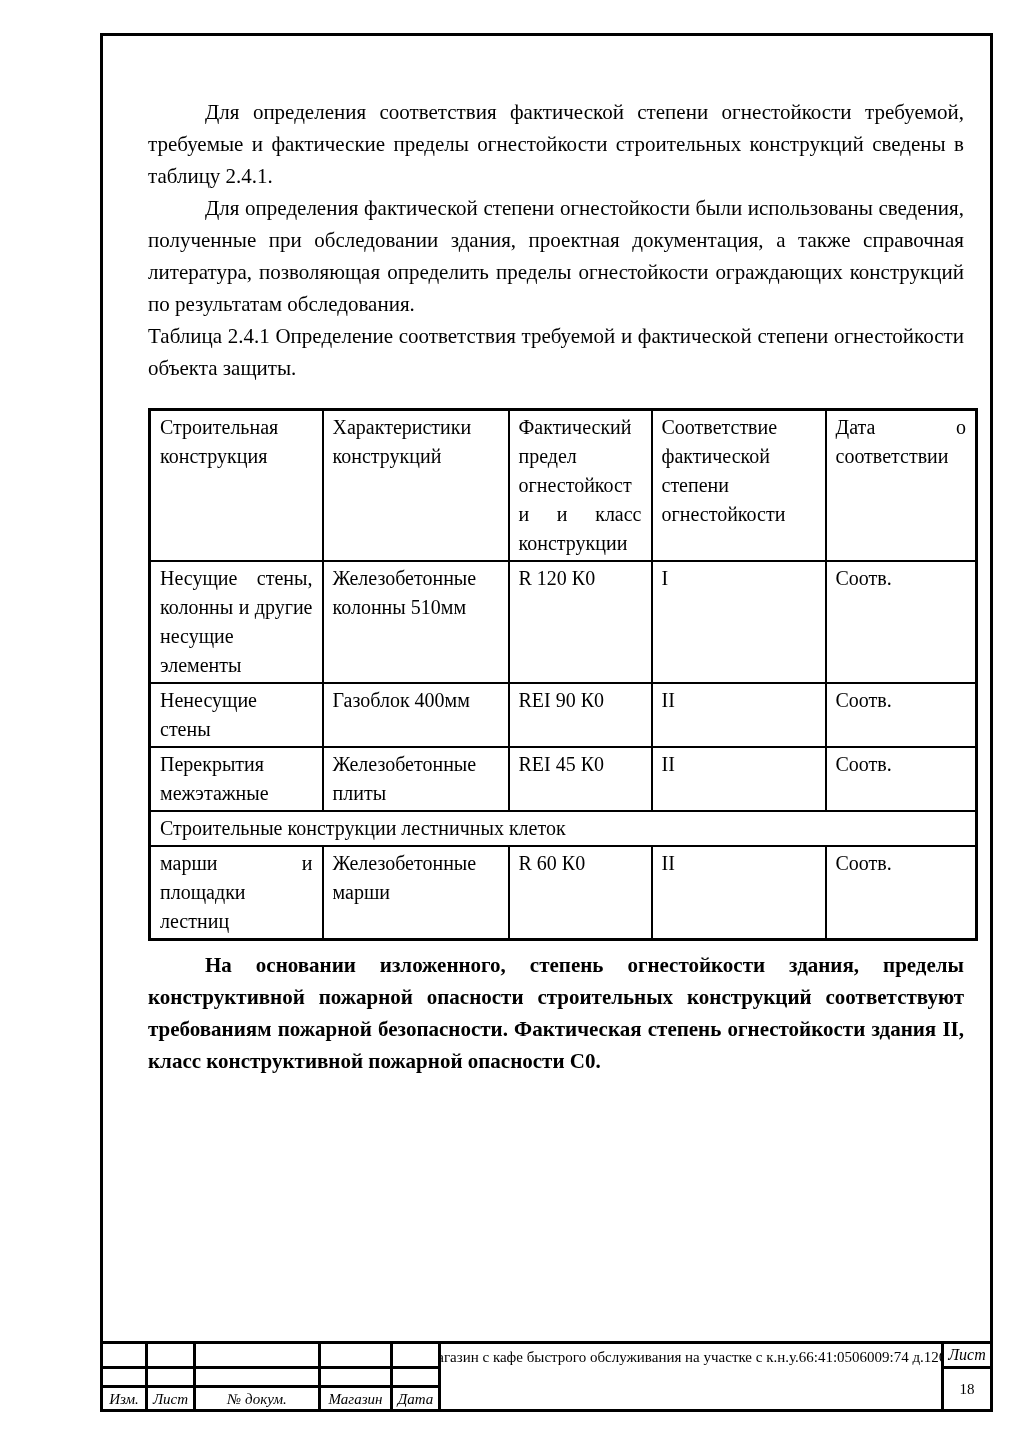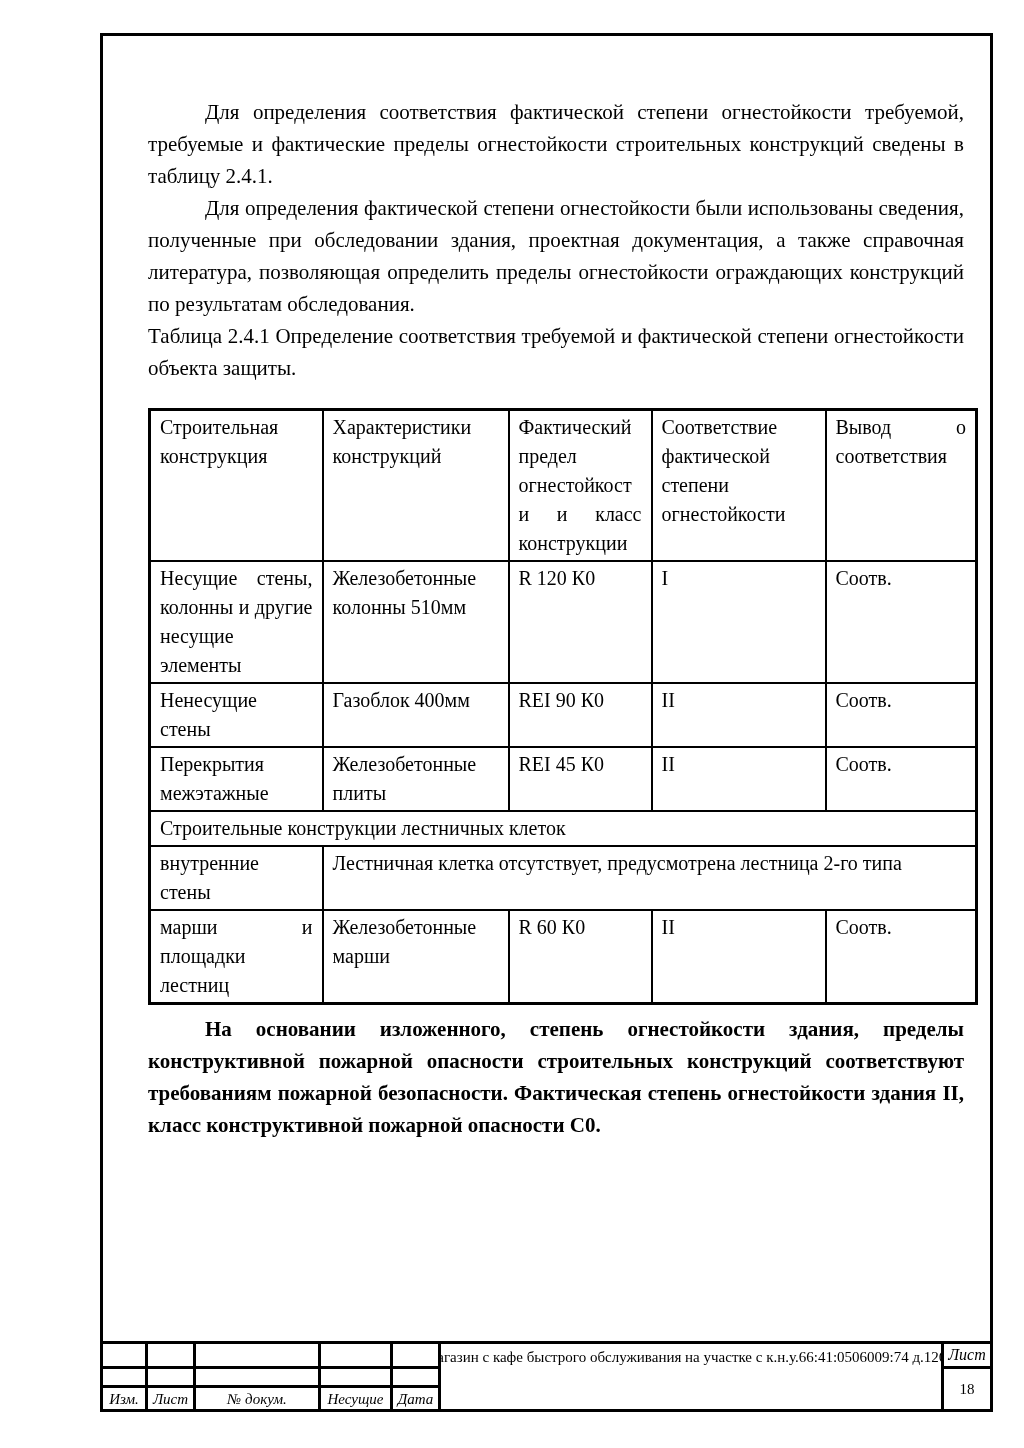--- a/index.html
+++ b/index.html
@@ -82,21 +82,21 @@
             <col style="width:143px">
             <col style="width:174px">
             <col style="width:151px">
         </colgroup>
         <tbody>
           <tr>
             <td>Строительная конструкция</td>
             <td>Характеристики конструкций</td>
             <td>Фактический предел огнестойкости и класс конструкции</td>
             <td>Соответствие фактической степени огнестойкости</td>
-            <td>Вывод о соответствия</td>
+            <td>Дата о соответствии</td>
           </tr>
           <tr>
             <td>Несущие стены, колонны и другие несущие элементы</td>
             <td>Железобетонные колонны 510мм</td>
             <td>R 120 К0</td>
             <td>I</td>
             <td>Соотв.</td>
           </tr>
           <tr>
             <td>Ненесущие стены</td>
@@ -107,24 +107,20 @@
           </tr>
           <tr>
             <td>Перекрытия межэтажные</td>
             <td>Железобетонные плиты</td>
             <td>REI 45 К0</td>
             <td>II</td>
             <td>Соотв.</td>
           </tr>
           <tr>
             <td colspan="5">Строительные конструкции лестничных клеток</td>
-          </tr>
-          <tr>
-            <td>внутренние стены</td>
-            <td colspan="4">Лестничная клетка отсутствует, предусмотрена лестница 2-го типа</td>
           </tr>
           <tr>
             <td>марши и площадки лестниц</td>
             <td>Железобетонные марши</td>
             <td>R 60 К0</td>
             <td>II</td>
             <td>Соотв.</td>
           </tr>
         </tbody>
       </table>
@@ -145,17 +141,17 @@
       <div class="tb-cell"></div>
       <div class="tb-cell"></div>
       <div class="tb-cell"></div>
       <div class="tb-cell"></div>
       <div class="tb-cell"></div>
       <div class="tb-cell tb-sheetnum">18</div>
 
       <div class="tb-cell tb-label">Изм.</div>
       <div class="tb-cell tb-label">Лист</div>
       <div class="tb-cell tb-label">№ докум.</div>
-      <div class="tb-cell tb-label">Несущие</div>
+      <div class="tb-cell tb-label">Магазин</div>
       <div class="tb-cell tb-label">Дата</div>
     </div>
   </div>
 </div>
 
 </body></html>

